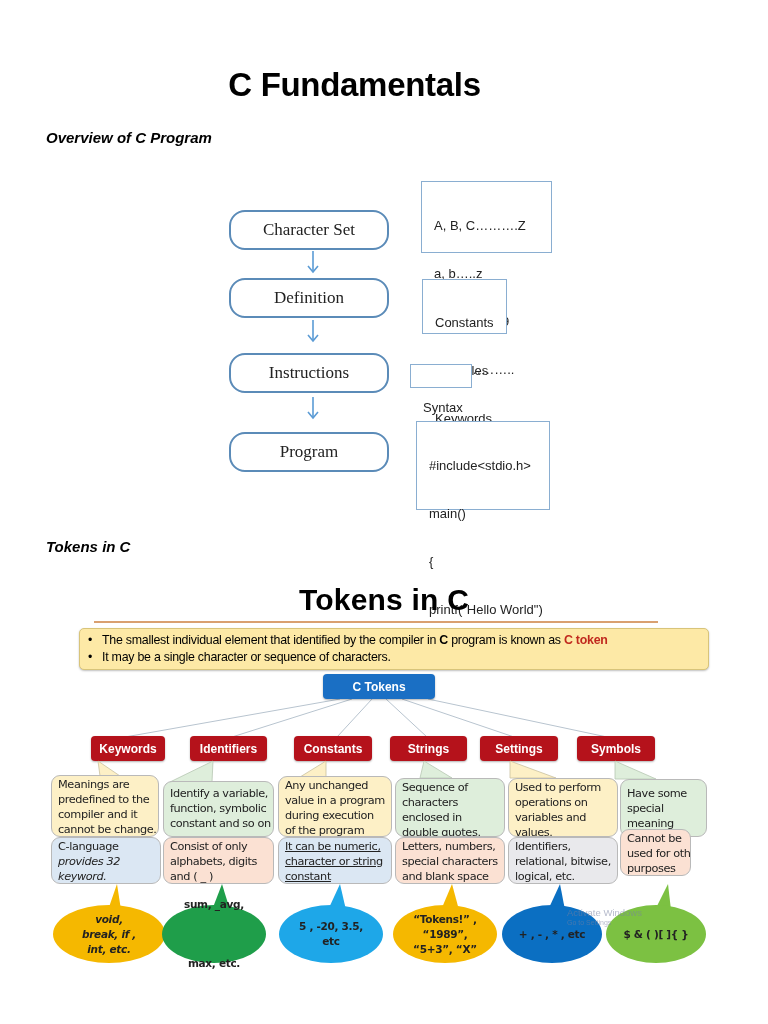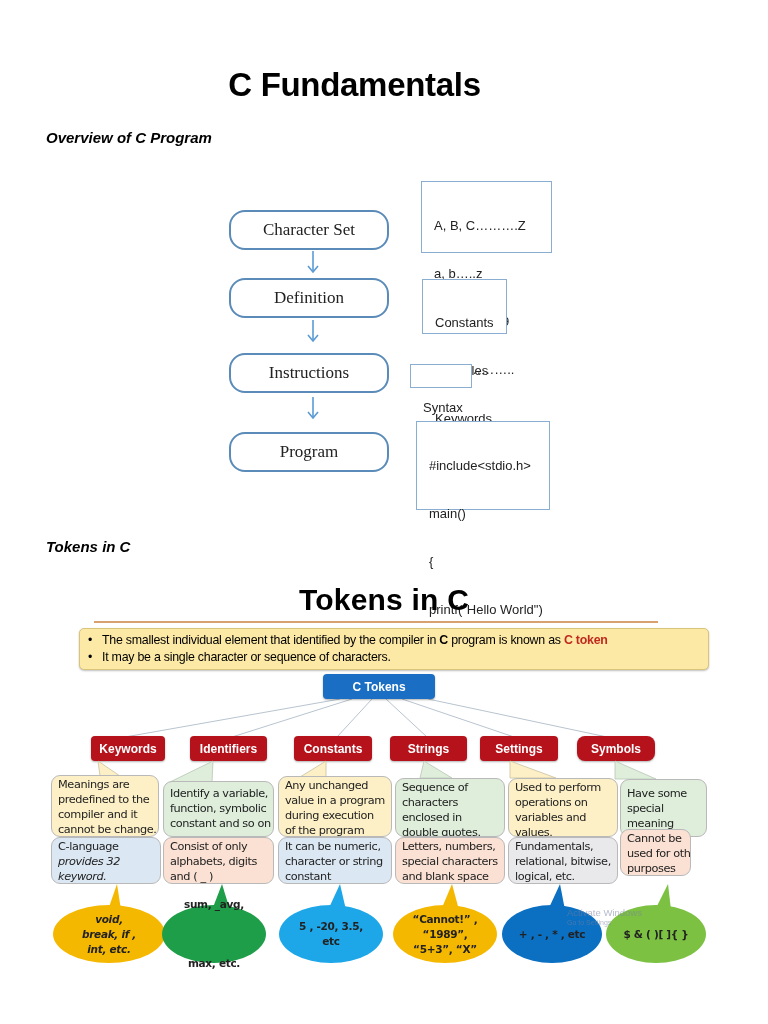--- a/index.html
+++ b/index.html
@@ -134,21 +134,21 @@
     <line x1="428" y1="699" x2="607" y2="737" stroke="#b8c4cf" stroke-width="1"></line>
   </svg>
 
   <div class="root-node">C Tokens</div>
 
   <div class="cat-node" style="left:91px; width:74px;">Keywords</div>
   <div class="cat-node" style="left:190px; width:77px;">Identifiers</div>
   <div class="cat-node" style="left:294px; width:78px;">Constants</div>
   <div class="cat-node" style="left:390px; width:77px;">Strings</div>
   <div class="cat-node" style="left:480px; width:78px;">Settings</div>
-  <div class="cat-node" style="left:577px; width:78px;border-radius:8px;">Symbols</div>
+  <div class="cat-node" style="left:577px; width:78px;">Symbols</div>
 
   <svg class="connectors">
     <polygon points="100,776 98,761 120,776" fill="#fdf0c6" stroke="#c9c0a0" stroke-width="0.8"></polygon>
     <polygon points="170,782 213,761 212,782" fill="#deeedb" stroke="#b6c7b2" stroke-width="0.8"></polygon>
     <polygon points="300,777 326,761 326,777" fill="#fdf0c6" stroke="#c9c0a0" stroke-width="0.8"></polygon>
     <polygon points="420,778 424,761 452,778" fill="#deeedb" stroke="#b6c7b2" stroke-width="0.8"></polygon>
     <polygon points="510,778 510,761 556,778" fill="#fdf0c6" stroke="#c9c0a0" stroke-width="0.8"></polygon>
     <polygon points="615,779 615,761 656,779" fill="#deeedb" stroke="#b6c7b2" stroke-width="0.8"></polygon>
   </svg>
 
@@ -190,32 +190,32 @@
   <div class="desc-box c-blue" style="left:51px; top:837px; width:110px; height:47px;">
     <div>C-language</div>
     <div><span style="font-style:italic;">provides 32</span></div>
     <div style="font-style:italic;">keyword.</div>
   </div>
   <div class="desc-box c-peach" style="left:163px; top:837px; width:111px; height:47px;">
     <div>Consist of only</div>
     <div>alphabets, digits</div>
     <div>and ( _ )</div>
   </div>
-  <div class="desc-box c-blue" style="left:278px; top:837px; width:114px; height:47px;">
+  <div class="desc-box c-blue" style="left:278px; top:837px; width:114px; height:47px;text-decoration:underline;">
     <div>It can be numeric,</div>
     <div>character or string</div>
     <div>constant</div>
   </div>
   <div class="desc-box c-peach" style="left:395px; top:837px; width:110px; height:47px;">
     <div>Letters, numbers,</div>
     <div>special characters</div>
     <div>and blank space</div>
   </div>
   <div class="desc-box c-gray" style="left:508px; top:837px; width:110px; height:47px;">
-    <div>Fundamentals,</div>
+    <div>Identifiers,</div>
     <div>relational, bitwise,</div>
     <div>logical, etc.</div>
   </div>
   <div class="desc-box c-peach" style="left:620px; top:829px; width:71px; height:47px;">
     <div>Cannot be</div>
     <div>used for other</div>
     <div>purposes</div>
   </div>
 
   <svg class="connectors">
@@ -234,21 +234,21 @@
   </div>
   <div class="bubble" style="left:162px; width:104px; background:#1f9e4a;gap:44px;">
     <div>sum, _avg,</div>
     <div>max, etc.</div>
   </div>
   <div class="bubble" style="left:279px; width:104px; background:#1ea7e8;">
     <div>5 , -20, 3.5,</div>
     <div>etc</div>
   </div>
   <div class="bubble" style="left:393px; width:104px; background:#f5b800;">
-    <div>“Cannot!” ,</div>
+    <div>“Tokens!” ,</div>
     <div>“1989”,</div>
     <div>“5+3”, “X”</div>
   </div>
   <div class="bubble" style="left:502px; width:100px; background:#0b6fc2;">
     <div>+ , - , * , etc</div>
   </div>
   <div class="bubble" style="left:606px; width:100px; background:#7cc142;">
     <div>$ &amp; ( )[  ]{ }</div>
   </div>
 

